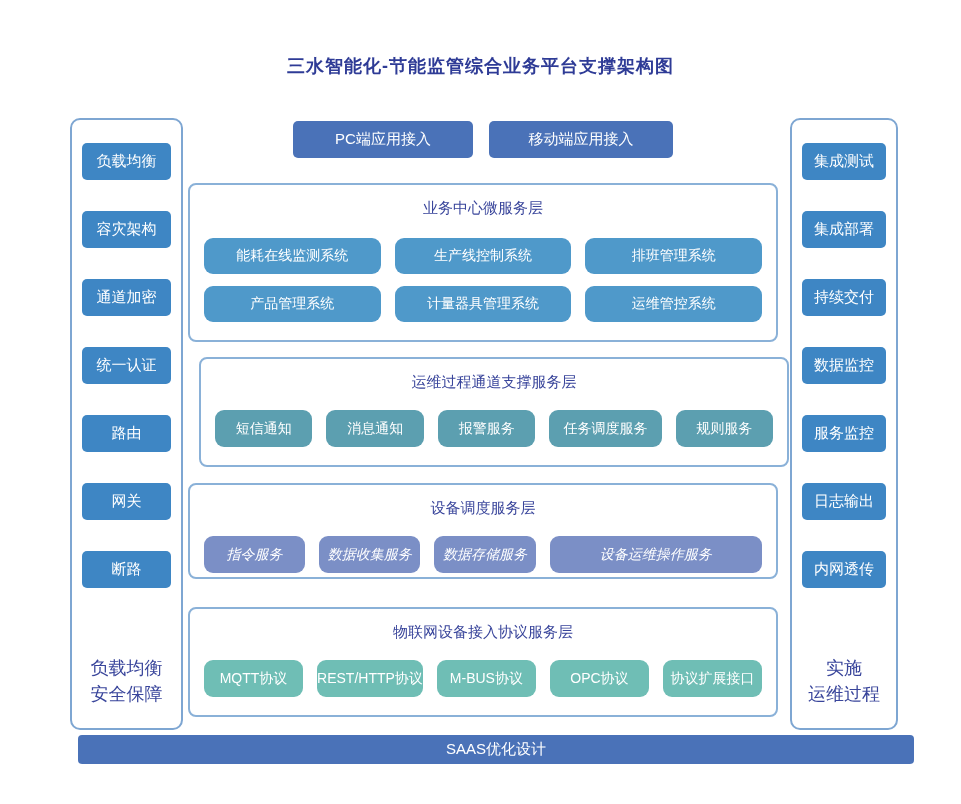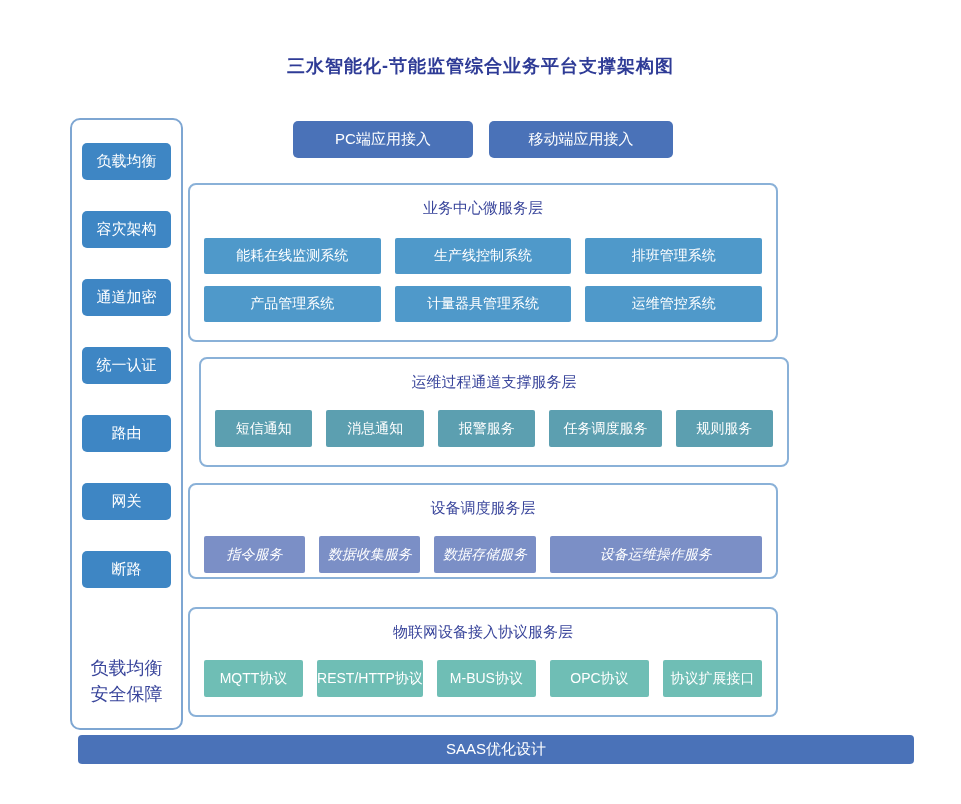--- a/index.html
+++ b/index.html
@@ -50,21 +50,21 @@
   #layer2 { top:357px; height:110px;margin-left:11px; }
   #layer3 { top:483px; height:96px; }
   #layer4 { top:607px; height:110px; }
   .layer-title {
     margin-top:14px; text-align:center; font-size:15px; color:var(--header-text);
   }
   .btn-row { display:flex; gap:14px; margin:18px 14px 0; }
   #layer1 .btn-row.first  { margin-top:20px; }
   #layer1 .btn-row.second { margin-top:12px; }
   .svc-btn {
-    flex:1; height:37px; border-radius:2px; color:var(--btn-text); font-size:14px;
+    flex:1; height:37px; border-radius:9px; color:var(--btn-text); font-size:14px;
     display:flex; align-items:center; justify-content:center; white-space:nowrap;
   }
   #layer1 .svc-btn { background:var(--layer1-btn); height:36px; }
   #layer2 .svc-btn { background:var(--layer2-btn); }
   #layer3 .svc-btn { background:var(--layer3-btn);font-style:italic; }
   #layer4 .svc-btn { background:var(--layer4-btn); }
   #layer2 .svc-btn.w-lg { flex:1.15; }
   #layer3 .svc-btn.wide { flex:2.1; }
   
   .saas-bar {
@@ -88,20 +88,33 @@
     <div class="side-btn">统一认证</div>
     <div class="side-btn">路由</div>
     <div class="side-btn">网关</div>
     <div class="side-btn">断路</div>
     <div class="side-footer">
       <div>负载均衡</div>
       <div>安全保障</div>
     </div>
   </div>
 
+  <div class="side-panel side-right">
+    <div class="side-btn">集成测试</div>
+    <div class="side-btn">集成部署</div>
+    <div class="side-btn">持续交付</div>
+    <div class="side-btn">数据监控</div>
+    <div class="side-btn">服务监控</div>
+    <div class="side-btn">日志输出</div>
+    <div class="side-btn">内网透传</div>
+    <div class="side-footer">
+      <div>实施</div>
+      <div>运维过程</div>
+    </div>
+  </div>
 
   <div class="top-row">
     <div class="access-btn pc">PC端应用接入</div>
     <div class="access-btn mobile">移动端应用接入</div>
   </div>
 
   <div class="layer" id="layer1">
     <div class="layer-title">业务中心微服务层</div>
     <div class="btn-row first">
       <div class="svc-btn">能耗在线监测系统</div>

